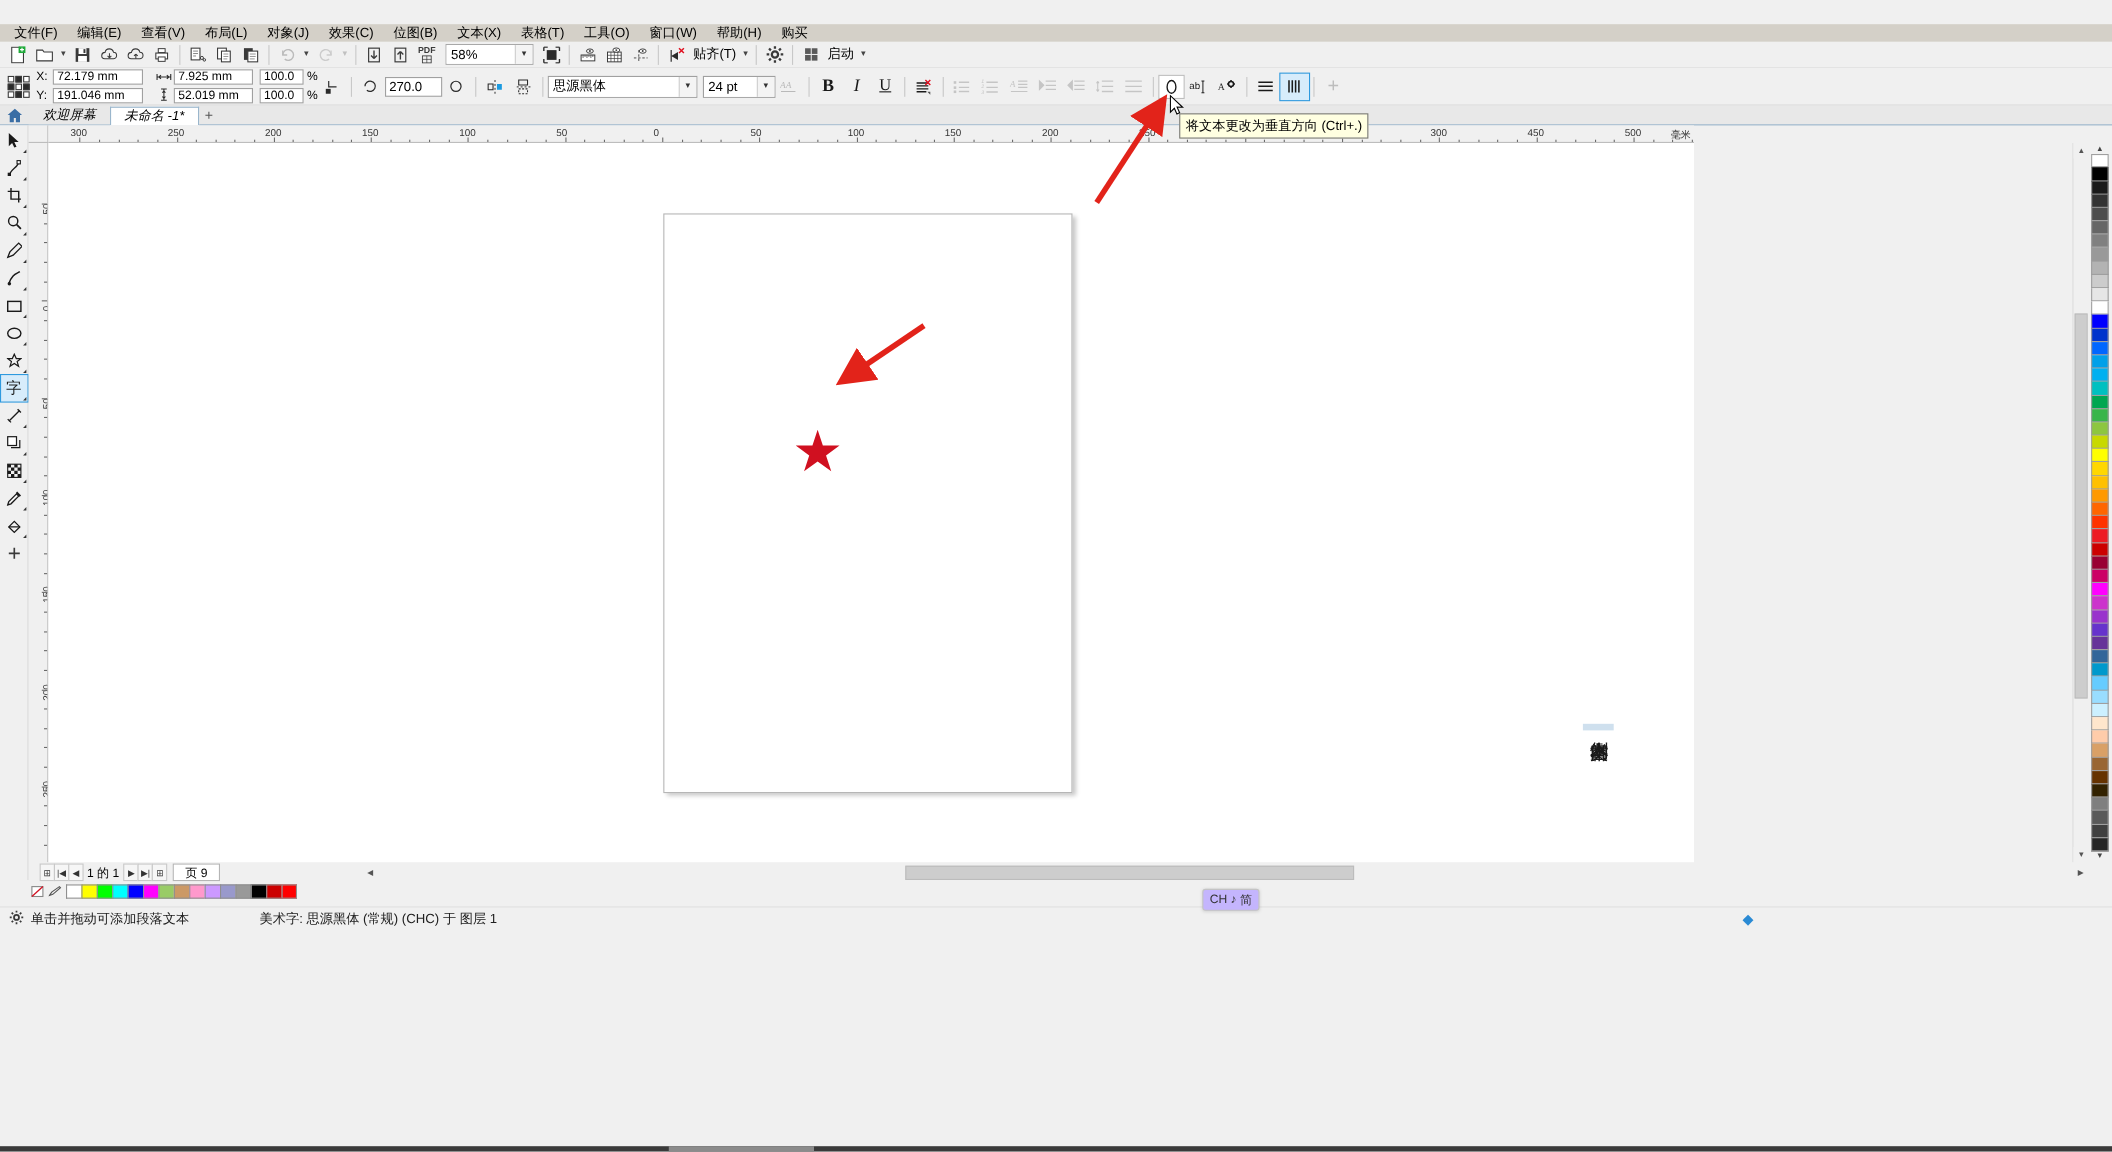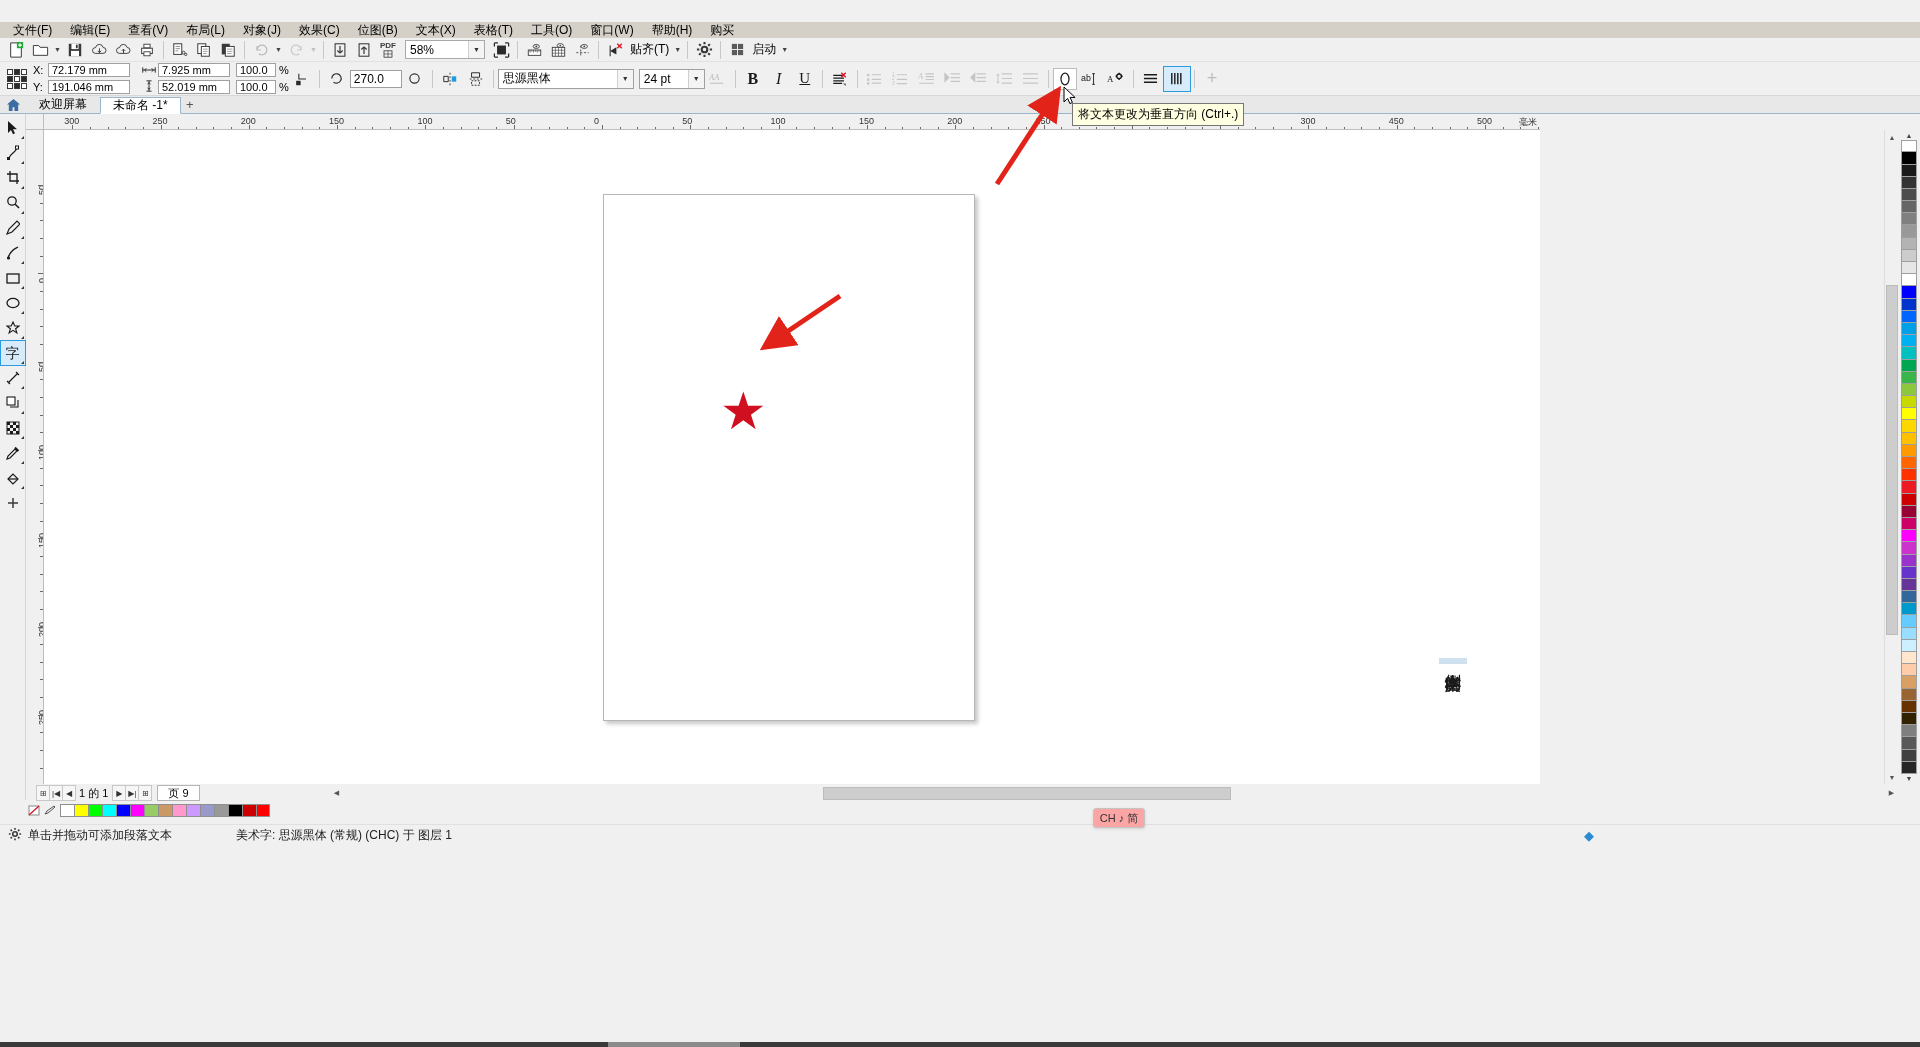--- a/index.html
+++ b/index.html
@@ -142,20 +142,21 @@
   
   .cursor {
     position: absolute; left: 1063px; top: 86px; width: 14px; height: 20px; z-index: 61;
   }
 
   
   .doctabs {
     position: absolute; top: 96px; left: 0; width: 1920px; height: 18px;
     background: #e8e8e8; display: flex; align-items: center;
     border-bottom: 1px solid #9ab6cc;
+    font-style: italic;
   }
   .home-btn {
     width: 26px; height: 17px; display: flex; align-items: center; justify-content: center;
     font-size: 13px; color: #3a6ea5;
   }
   .doctab {
     height: 17px; display: flex; align-items: center; padding: 0 12px;
     font-size: 12px; color: #000; background: #e8e8e8; border: 1px solid transparent;
     white-space: nowrap;
   }
@@ -293,21 +294,21 @@
   .palrow i:last-child { border-right: 1px solid #8f8f8f; }
 
   .statusbar {
     position: absolute; left: 0; top: 824px; width: 1920px; height: 22px;
     background: #f0f0f0; display: flex; align-items: center; border-top: 1px solid #e0e0e0;
   }
   .status-txt { font-size: 12px; color: #202020; white-space: nowrap; }
 
   .ime {
     position: absolute; left: 1093px; top: 808px; width: 52px; height: 20px;
-    background: #fca5a5; border: 1px solid #c4c4c4; border-radius: 3px;
+    background: #c4b5fd; border: 1px solid #c4c4c4; border-radius: 3px;
     display: flex; align-items: center; justify-content: center; gap: 3px;
     font-size: 11px; color: #333; box-shadow: 0 1px 3px rgba(0,0,0,0.12);
   }
 
   
   .wm {
     position: absolute; right: 6px; bottom: 28px; z-index: 50;
     display: flex; flex-direction: column; align-items: flex-end;
   }
   .wm-top { display: flex; align-items: center; }

